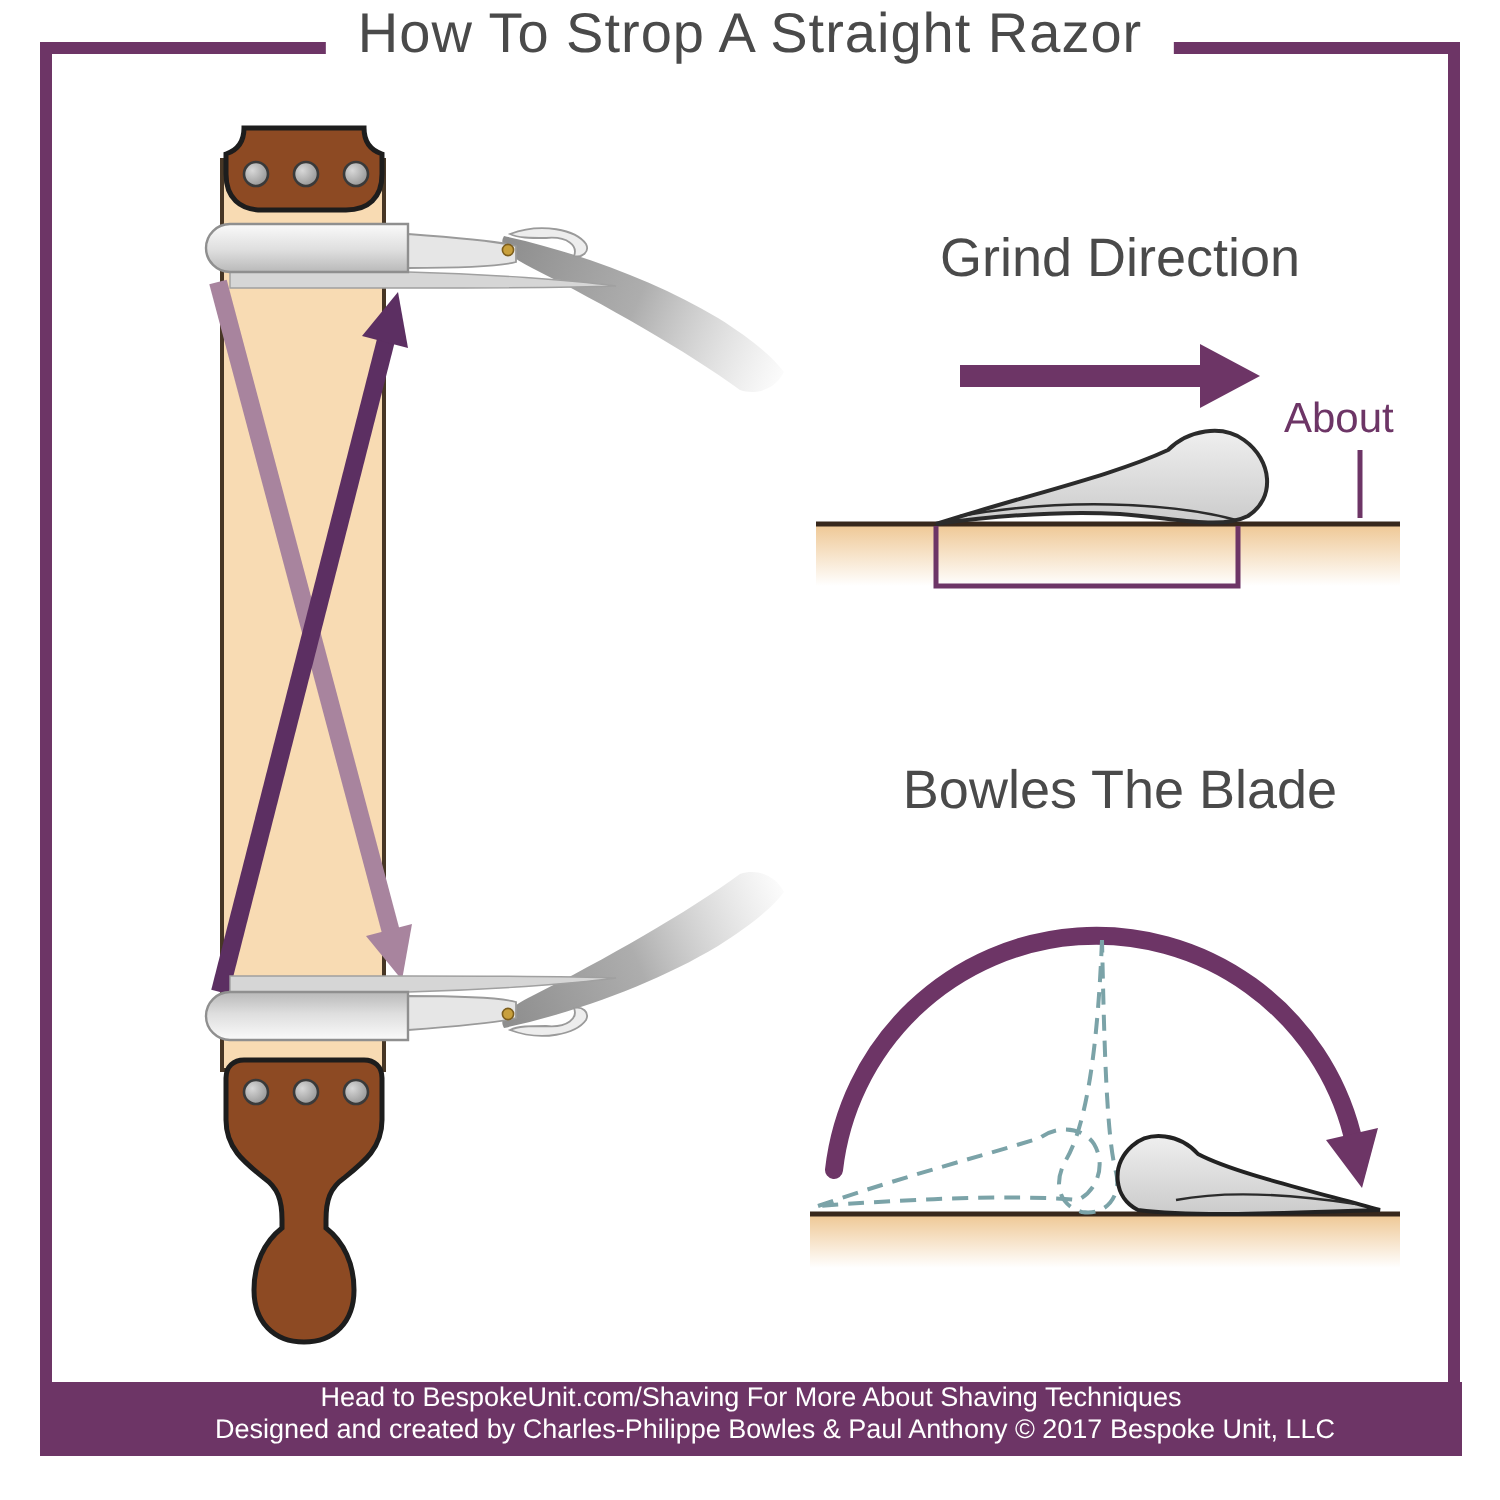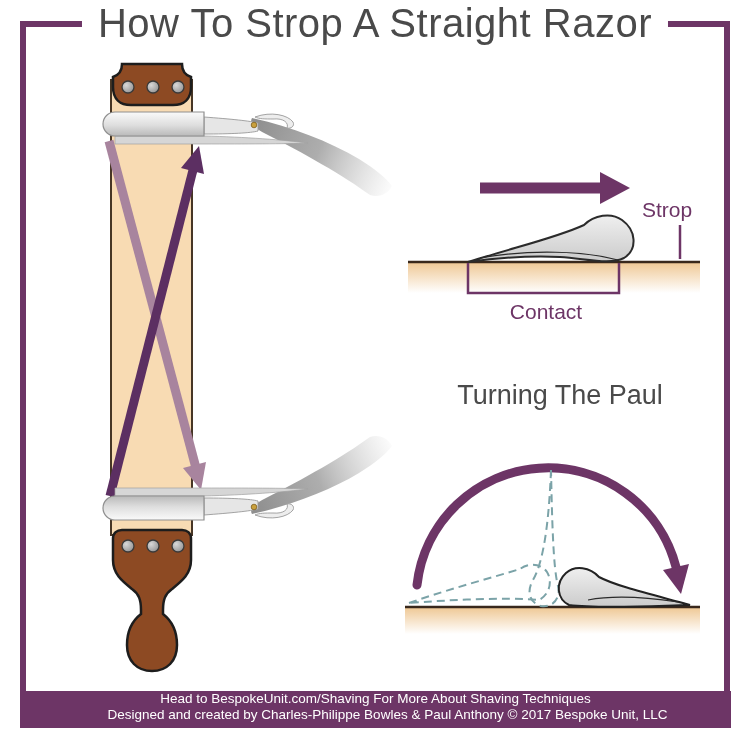--- a/index.html
+++ b/index.html
@@ -6,21 +6,21 @@
   #canvas{
     position:relative;width:750px;height:750px;background:#fff;overflow:hidden;
     font-family:"Liberation Sans","DejaVu Sans",sans-serif;
   }
   .frame{
     position:absolute;left:20px;top:21px;width:710px;height:671px;
     border:6px solid #6d3566;border-bottom:none;box-sizing:border-box;z-index:1;
   }
   .title{
     position:absolute;top:1px;left:50%;transform:translateX(-50%);
-    font-size:40px;font-weight:500;color:#4a4a4a;letter-spacing:.5px;
+    font-size:28px;font-weight:500;color:#4a4a4a;letter-spacing:.5px;
     background:#fff;padding:0 16px;white-space:nowrap;z-index:3;
   }
   .art{position:absolute;left:0;top:0;z-index:2;}
   .heading{
     position:absolute;left:400px;width:320px;text-align:center;
     font-size:27px;font-weight:500;color:#4a4a4a;z-index:3;white-space:nowrap;
   }
   .h-grind{top:114px;}
   .h-turn{top:380px;}
   .plabel{
@@ -134,22 +134,22 @@
         <path d="M409,603 C452,588 498,576 520,569 C529,562 542,564 547,572 C553,582 549,595 539,600 C505,597 448,600 409,603 Z"></path>
         <path d="M551,470 C549,520 544,561 533,580 C526,592 530,603 541,606 C553,608 561,598 558,586 C553,568 552,515 551,470 Z"></path>
       </g>
       <g>
         <path d="M690,605 C650,594 616,586 599,577 C590,567 575,565 566,573 C555,583 557,599 569,605 C600,609 652,606 690,605 Z" fill="url(#bgrad)" stroke="#222222" stroke-width="2"></path>
         <path d="M678,602 C645,597 614,595 588,600" fill="none" stroke="#2b2b2b" stroke-width="1.2"></path>
       </g>
     </g>
   </svg>
 
-  <div class="plabel lbl-strop">Strop</div>
-  <div class="plabel lbl-contact">Contact</div>
-  <div class="heading h-turn">Turning The Paul</div>
+  <div class="heading h-grind">Grind Direction</div>
+  <div class="plabel lbl-strop">About</div>
+  <div class="heading h-turn">Bowles The Blade</div>
 
   <div class="footer">
     <div class="l1">Head to BespokeUnit.com/Shaving For More About Shaving Techniques</div>
     <div class="l2">Designed and created by Charles-Philippe Bowles &amp; Paul Anthony © 2017 Bespoke Unit, LLC</div>
   </div>
 
 </div>
 
 </body></html>

